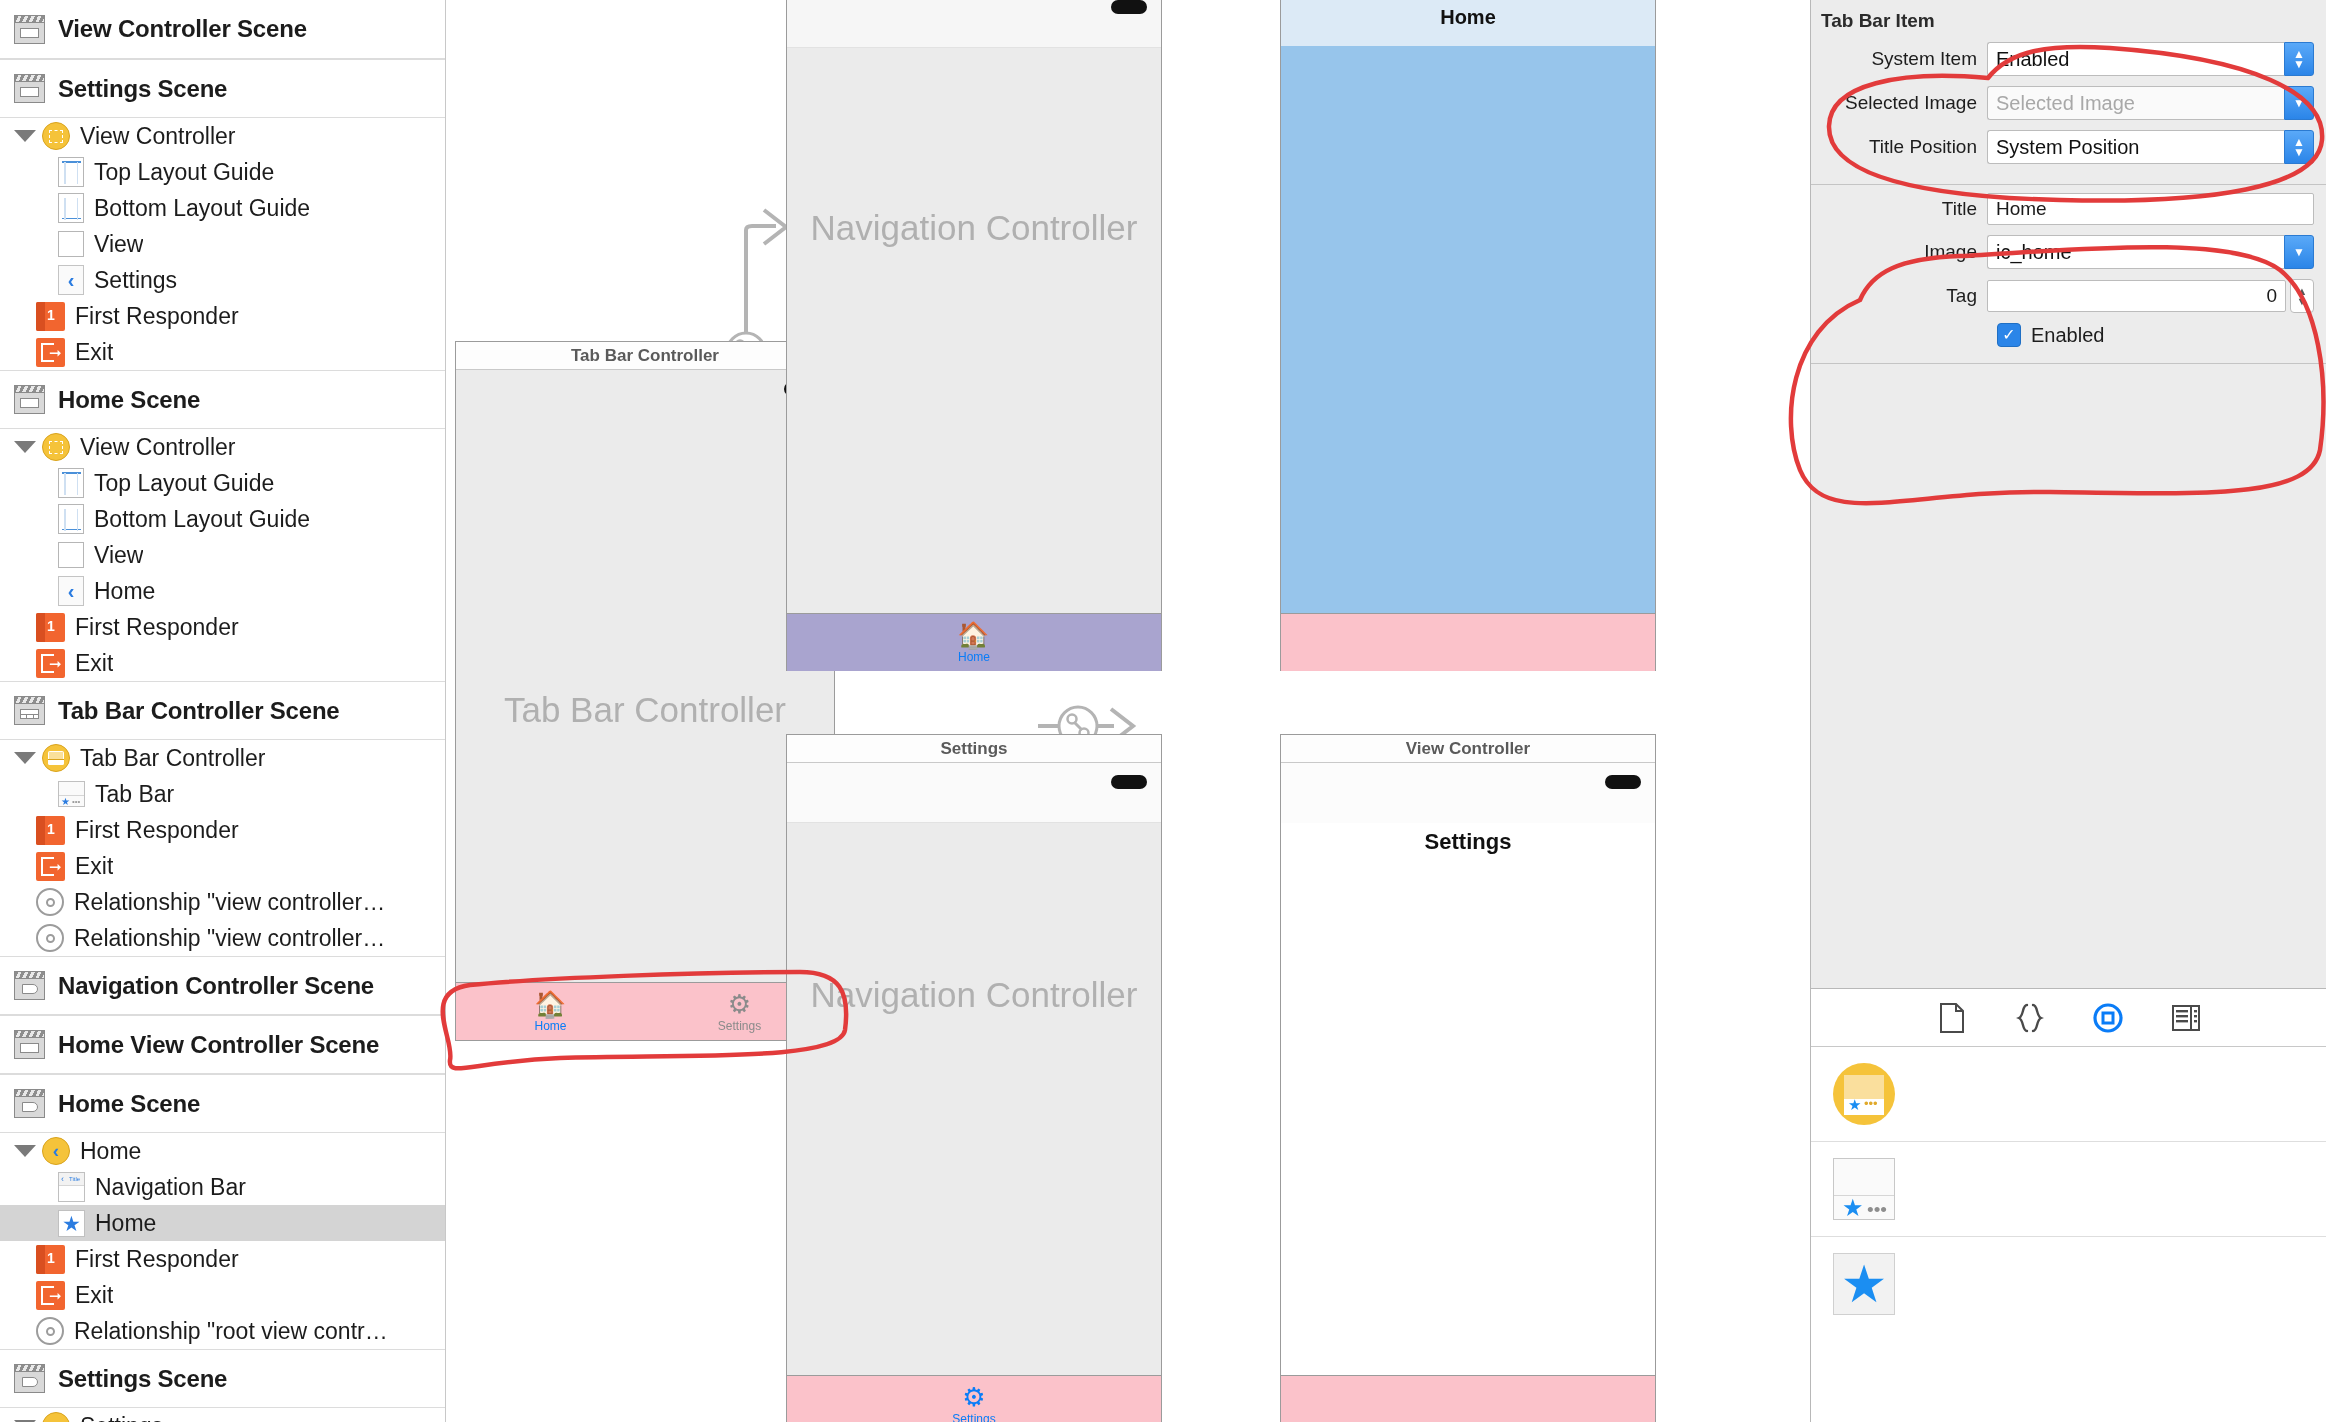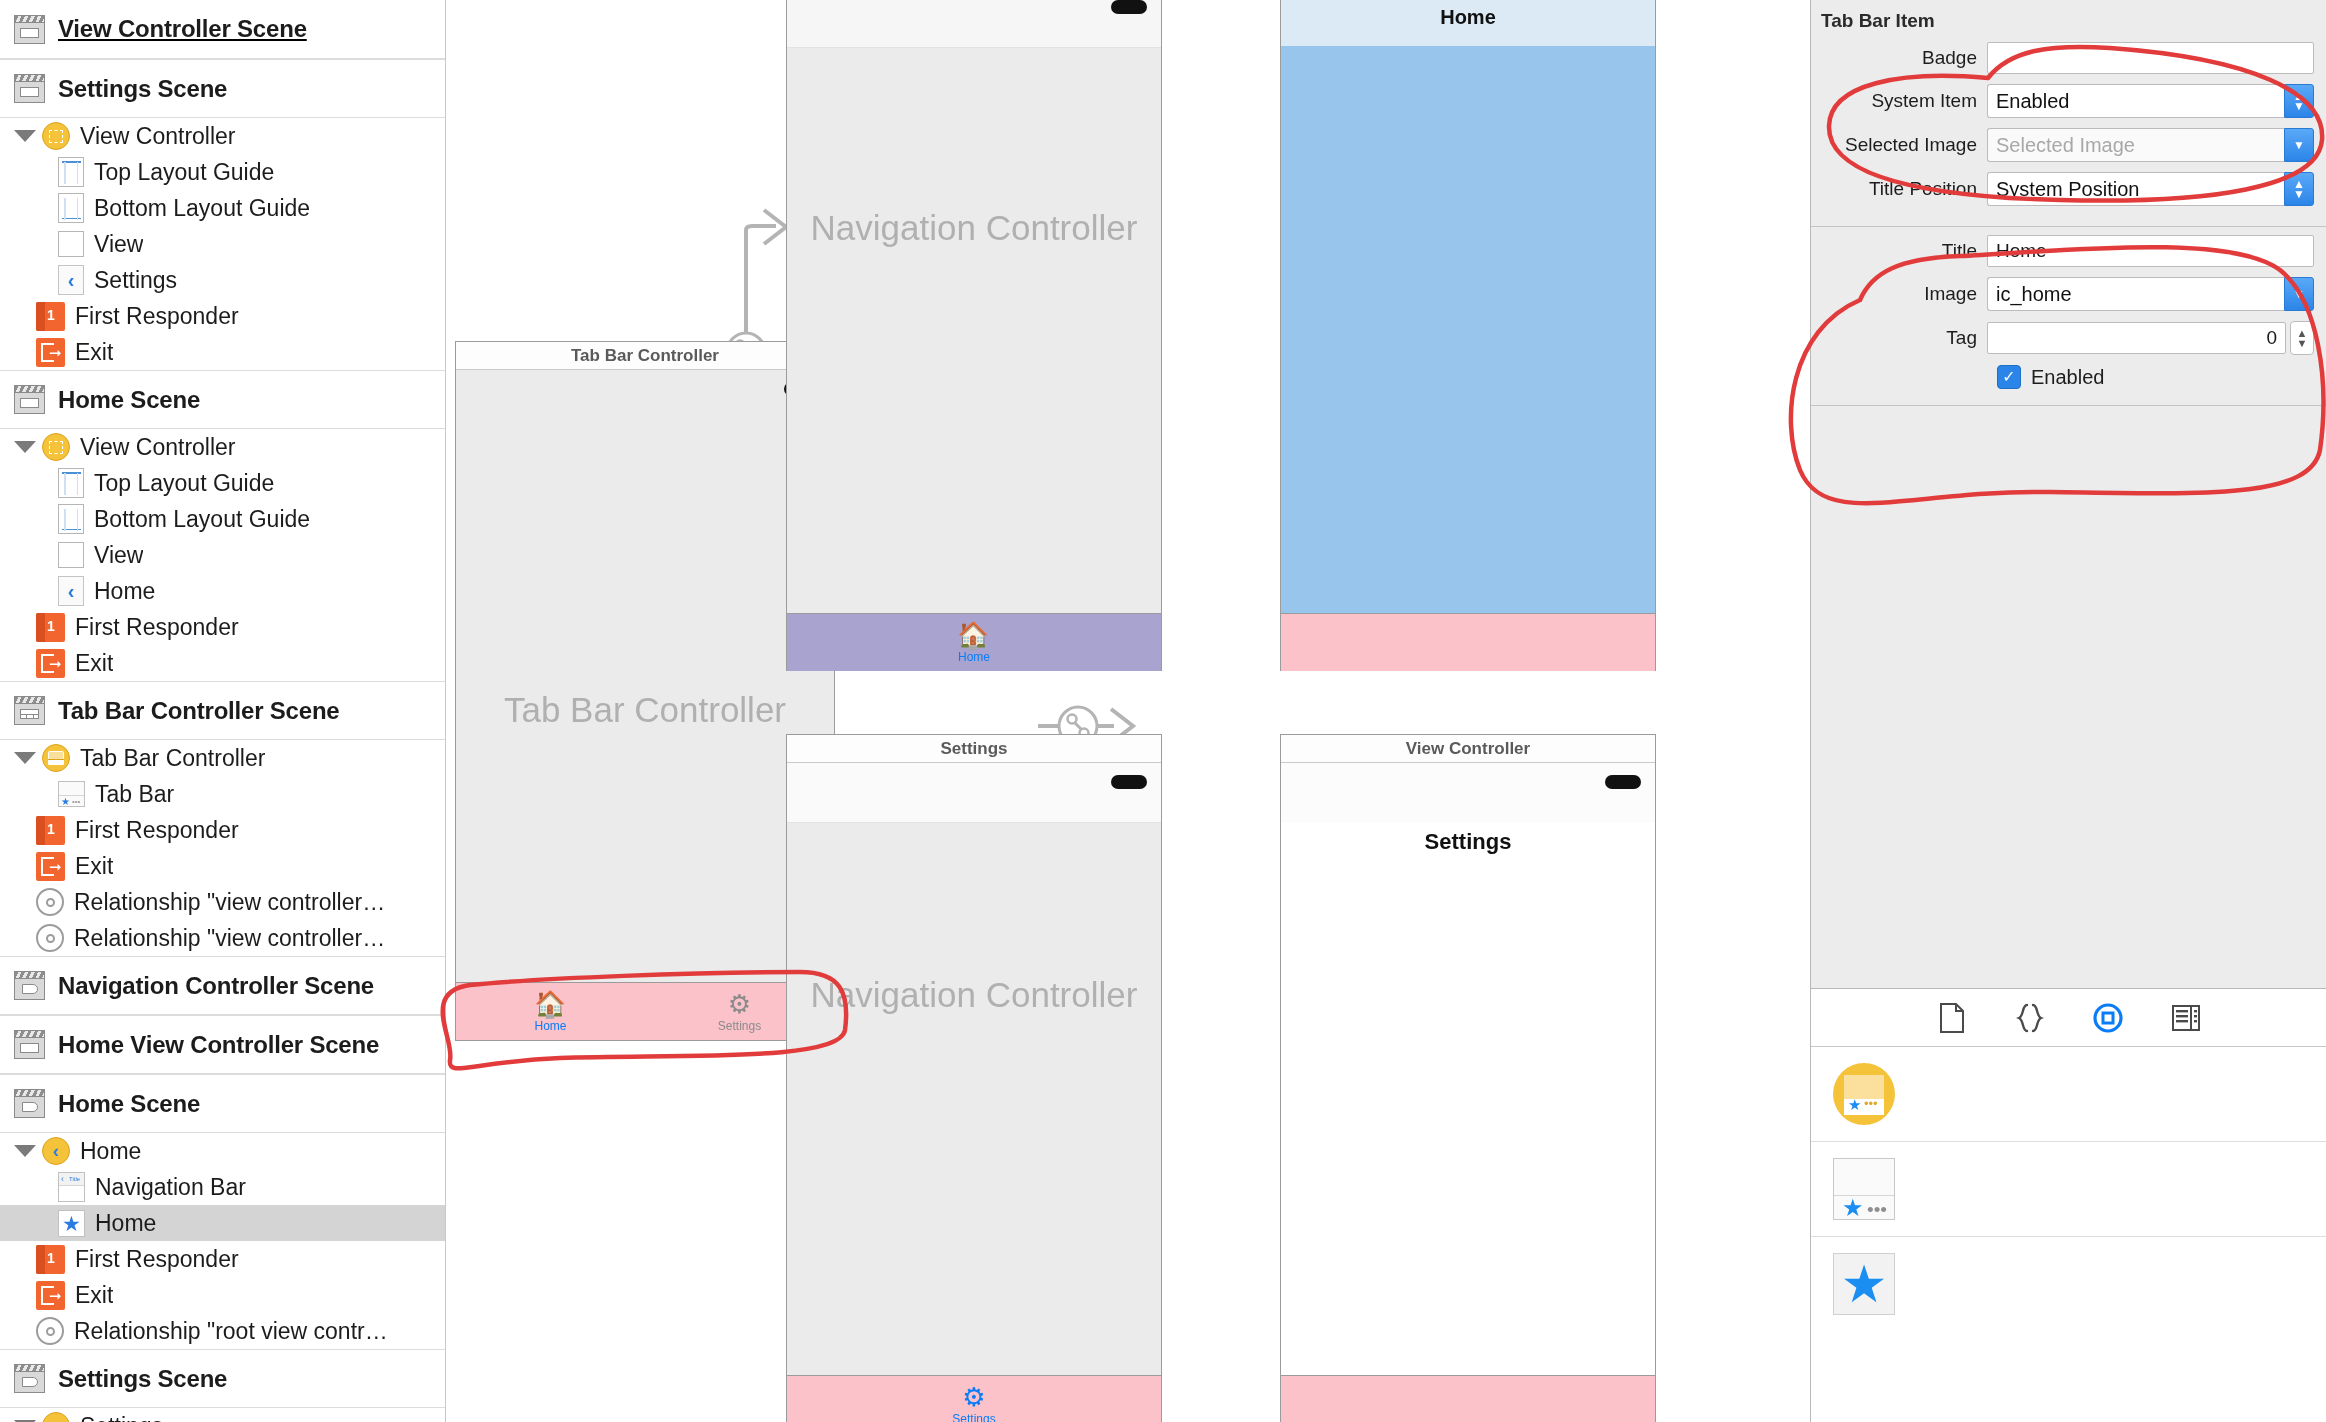--- a/index.html
+++ b/index.html
@@ -20,21 +20,21 @@
     overflow: hidden;
     flex: 0 0 446px;
   }
   .scene-header {
     display: flex; align-items: center;
     height: 59px; padding-left: 14px;
     border-bottom: 1px solid #dcdcdc;
     border-top: 1px solid #dcdcdc;
     background: #ffffff;
   }
-  .scene-header:first-child { border-top: none; text-decoration: underline; }
+  .scene-header:first-child { border-top: none; }
   .scene-header .lbl {
     font-size: 24px; font-weight: bold; color: #1c1c1c;
     margin-left: 13px; letter-spacing: -0.2px;
   }
   .row {
     display: flex; align-items: center;
     height: 36px;
     position: relative;
   }
   .row.selected { background: #d4d4d4; }
@@ -622,24 +622,20 @@
         <div class="tabbar pink"></div>
       </div>
     </div>
   </div>
 
   <div class="inspector">
 
     <div style="padding-top:4px;">
       <div class="insp-section-title">Tab Bar Item</div>
 
-      <div class="field-row">
-        <div class="field-label">Badge</div>
-        <div class="tf"></div>
-      </div>
 
       <div class="field-row">
         <div class="field-label">System Item</div>
         <div class="combo">
           <div class="txt">Enabled</div>
           <div class="btn">
               <span>▲</span>
               <span>▼</span>
             </div>
         </div>

